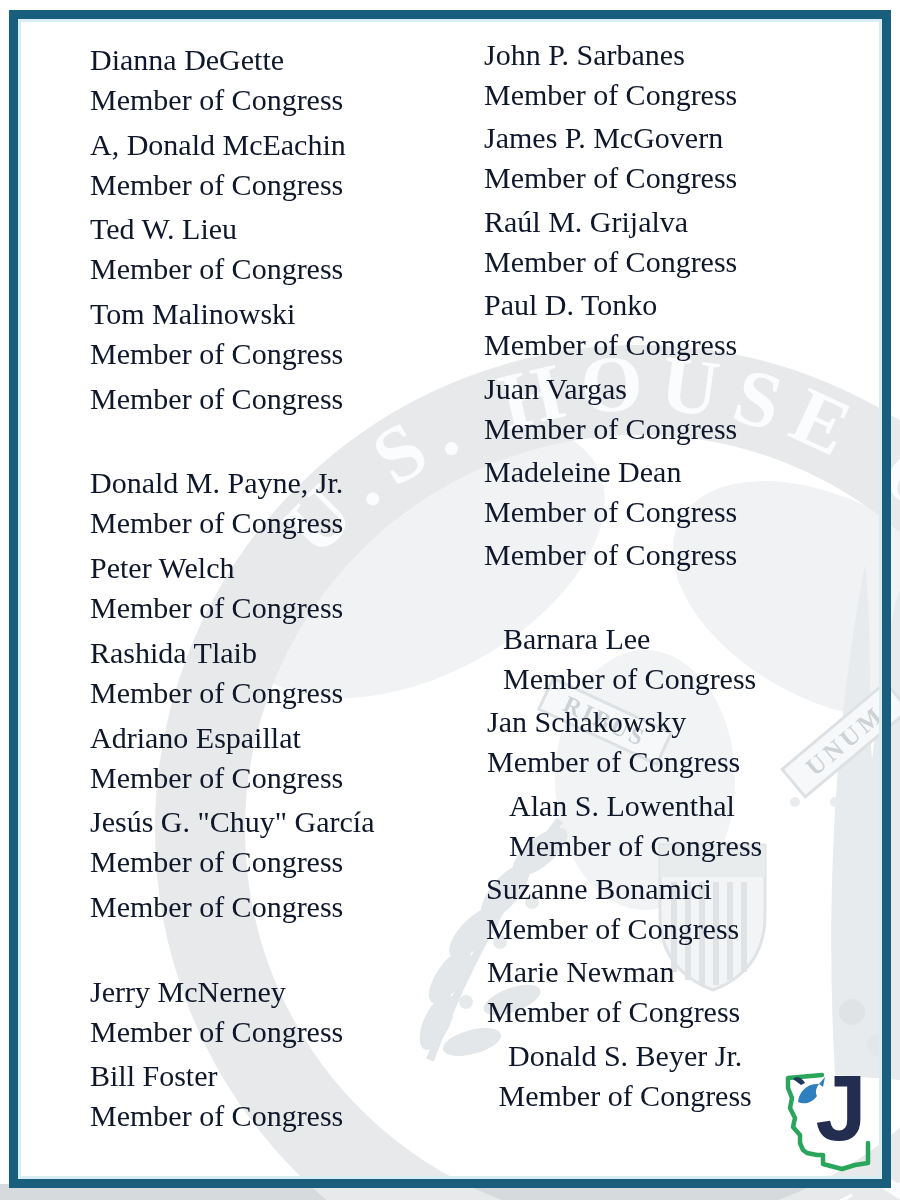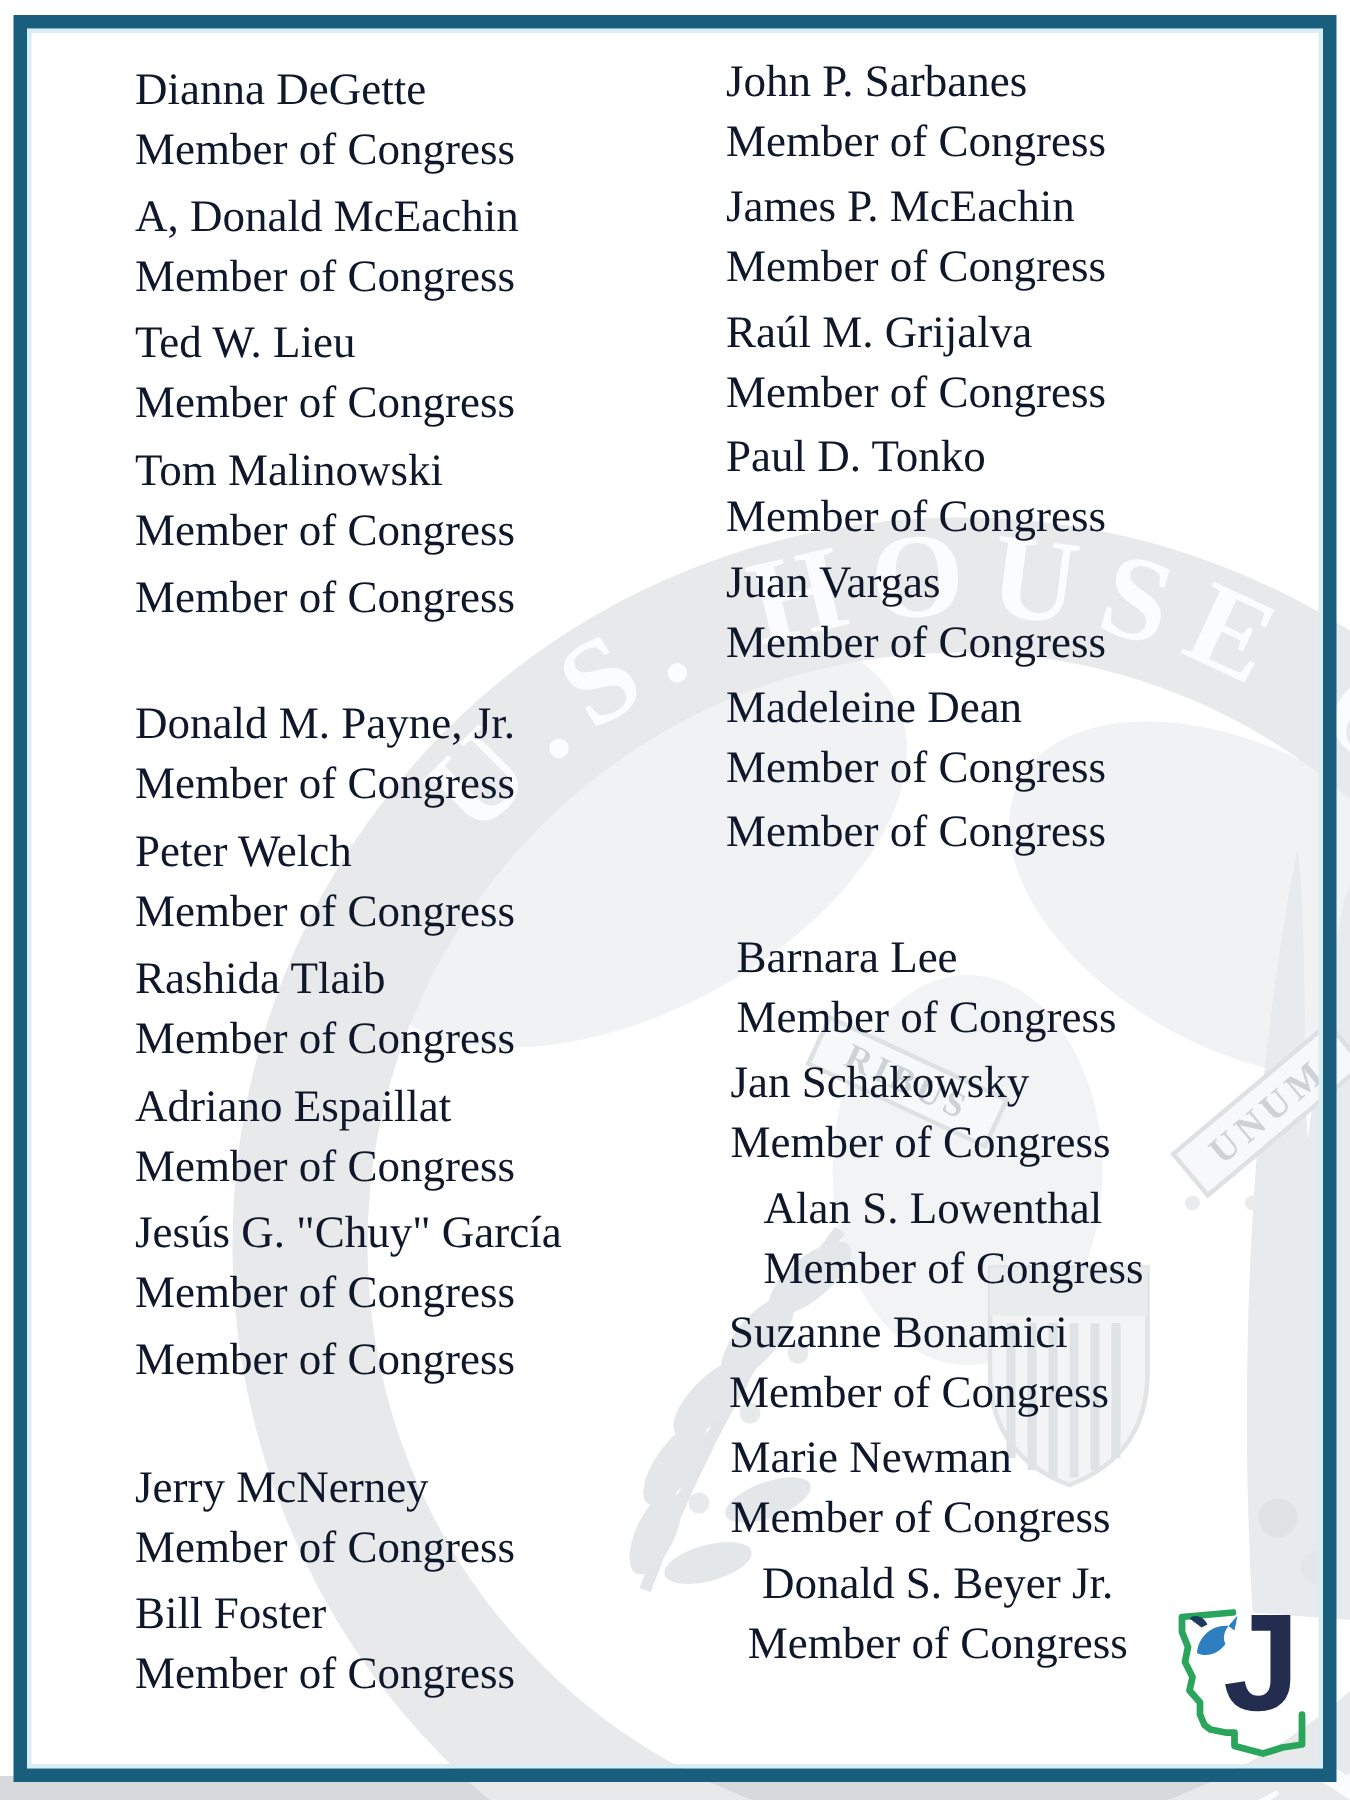--- a/index.html
+++ b/index.html
@@ -20,21 +20,21 @@
   .col{position:absolute;z-index:3;}
   .col-left{left:90px;top:40px;}
   .col-right{left:484px;top:35px;}
   .entry{overflow:visible;}
   .col-left  .entry{height:84.7px;}
   .col-right .entry{height:83.4px;}
   .name,.title{
     font-size:30px;line-height:40px;color:#0f172a;white-space:nowrap;
   }
   
-  .col-right .entry:nth-child(8){margin-left:7px;}
+  .col-right .entry:nth-child(8){margin-left:19px;}
   .col-right .entry:nth-child(9){margin-left:3px;}
   .col-right .entry:nth-child(10){margin-left:25px;}
   .col-right .entry:nth-child(11){margin-left:2px;}
   .col-right .entry:nth-child(12){margin-left:3px;}
   .col-right .entry:nth-child(13){margin-left:4px;text-align:center;}
   
   .logo{position:absolute;left:778px;top:1056px;z-index:3;}
 </style>
 </head>
 <body>
@@ -158,21 +158,21 @@
     <div class="title">Member of Congress</div>
   </div>
 </div>
 
 <div class="col col-right">
   <div class="entry">
     <div class="name">John P. Sarbanes</div>
     <div class="title">Member of Congress</div>
   </div>
   <div class="entry">
-    <div class="name">James P. McEachin</div>
+    <div class="name">James P. McGovern</div>
     <div class="title">Member of Congress</div>
   </div>
   <div class="entry">
     <div class="name">Raúl M. Grijalva</div>
     <div class="title">Member of Congress</div>
   </div>
   <div class="entry">
     <div class="name">Paul D. Tonko</div>
     <div class="title">Member of Congress</div>
   </div>

